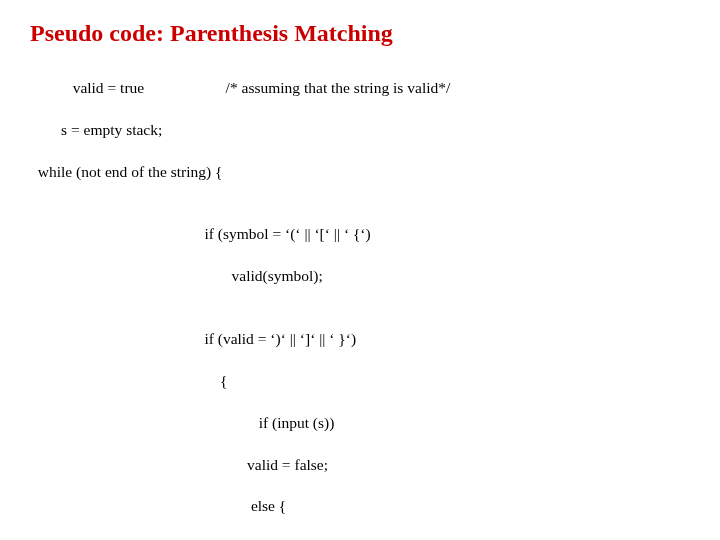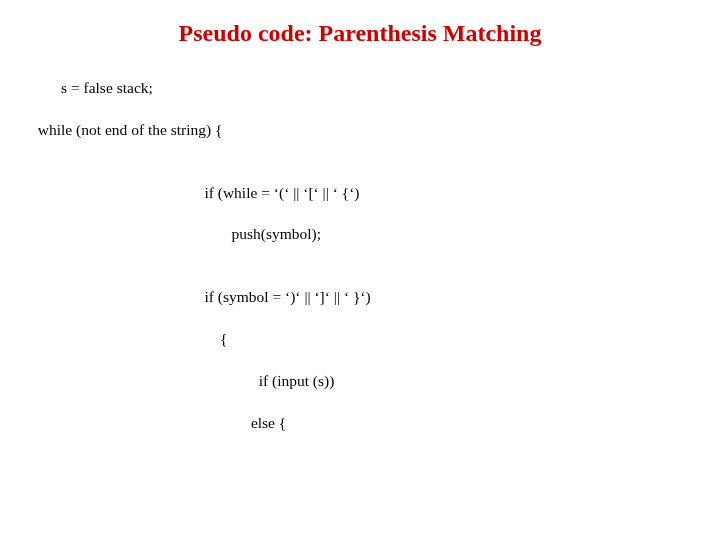--- a/index.html
+++ b/index.html
@@ -14,45 +14,47 @@
   .slide {
     width: 720px;
     height: 540px;
     box-sizing: border-box;
     padding: 20px 30px 10px 30px;
   }
   .title {
     color: #cc0000;
     font-weight: bold;
     font-size: 24px;
-    text-align: center;
+    text-align: left;
     margin: 0 0 10px 0;
   }
   .code {
     font-size: 15.5px;
     line-height: 1.35;
     white-space: pre;
     font-family: "Times New Roman", Times, serif;
   }
 </style>
 </head>
 <body>
 
 <div class="slide">
   <div class="title">Pseudo code:  Parenthesis Matching</div>
   <div class="code">
-<div>        s = false stack;</div>
+<div>           valid = true                     /* assuming that the string is valid*/</div>
+<div>        s = empty stack;</div>
 <div>  while (not end of the string) {</div>
 <div></div>
-<div>                                             if (while = ‘(‘ || ‘[‘ || ‘ {‘)</div>
-<div>                                                    push(symbol);</div>
+<div>                                             if (symbol = ‘(‘ || ‘[‘ || ‘ {‘)</div>
+<div>                                                    valid(symbol);</div>
 <div></div>
-<div>                                             if (symbol = ‘)‘ || ‘]‘ || ‘ }‘)</div>
+<div>                                             if (valid = ‘)‘ || ‘]‘ || ‘ }‘)</div>
 <div>                                                 {</div>
 <div>                                                           if (input (s))</div>
+<div>                                                        valid = false;</div>
 <div>                                                         else {</div>
 
 
 
 
 
 
 
 
 

